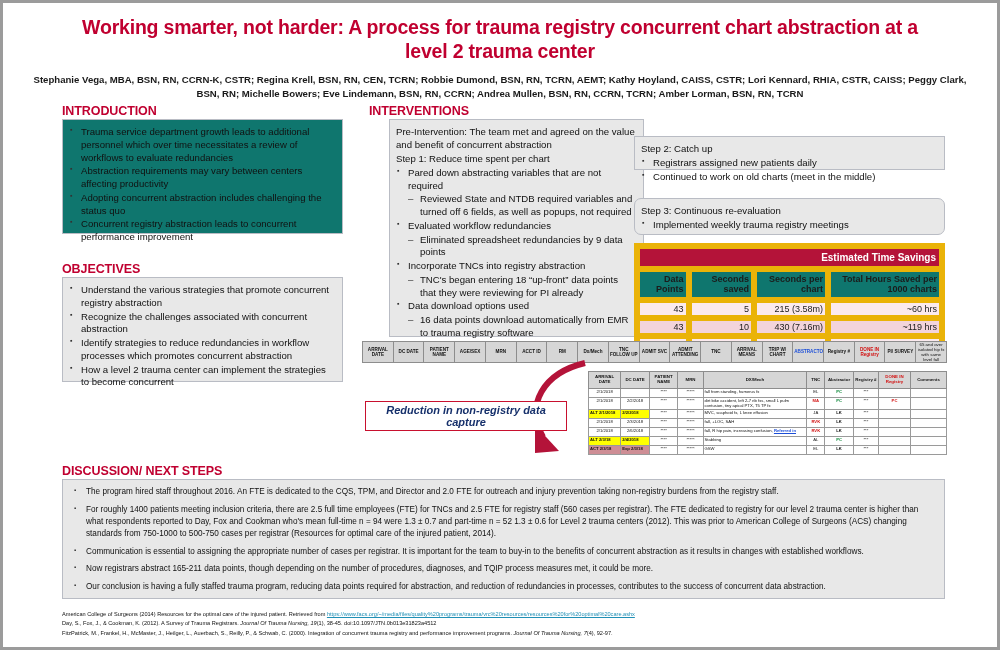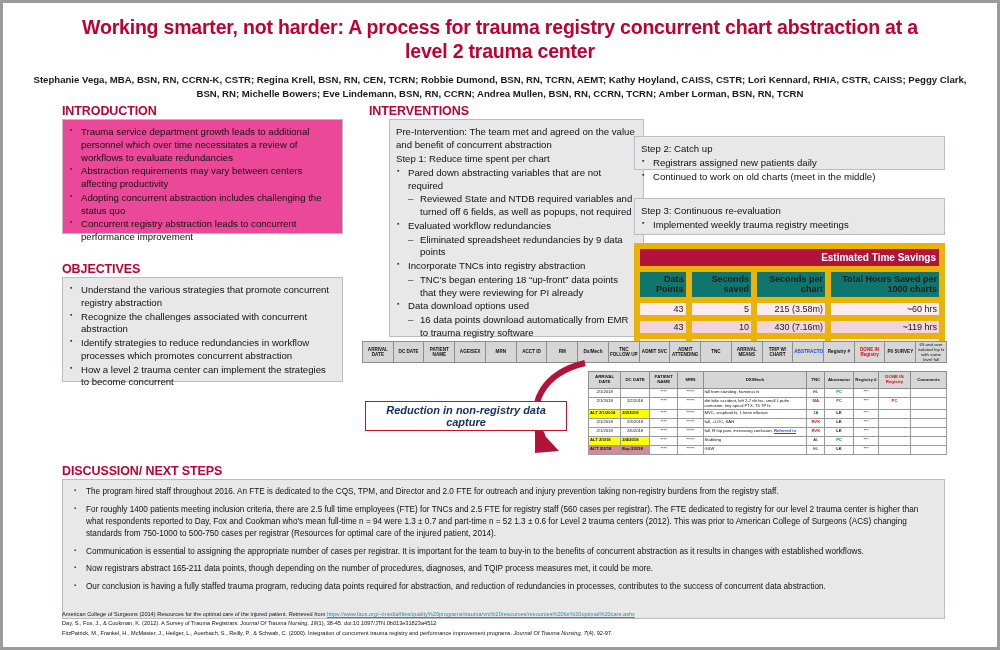--- a/index.html
+++ b/index.html
@@ -42,21 +42,21 @@
     font-size: 12.5px;
     letter-spacing: -0.1px;
     margin: 0 0 3px 0;
   }
   .box {
     border: 1px solid #b9bcc4;
     background: #e8e8e8;
     box-sizing: border-box;
     padding: 6px 8px 6px 6px;
   }
-  .box.white { background: #ec4899; }
+  .box.white { background: #0f766e; }
   ul.bl {
     margin: 0;
     padding: 0;
     list-style: none;
   }
   ul.bl li {
     position: relative;
     padding-left: 12px;
     margin-bottom: 1px;
     font-size: 9.6px;
@@ -89,21 +89,21 @@
   
   #intro-head { position: absolute; left: 59px; top: 101px; }
   #intro-box  { position: absolute; left: 59px; top: 116px; width: 281px; height: 115px; }
   #obj-head   { position: absolute; left: 59px; top: 259px; }
   #obj-box    { position: absolute; left: 59px; top: 274px; width: 281px; height: 105px; }
   
   #interv-head { position: absolute; left: 366px; top: 101px; }
   #interv-box  { position: absolute; left: 366px; top: 116px; width: 255px; height: 218px; margin-left: 20px; }
   
   #step2-box { position: absolute; left: 631px; top: 133px; width: 311px; height: 34px; }
-  #step3-box { position: absolute; left: 631px; top: 195px; width: 311px; height: 37px; }
+  #step3-box { position: absolute; left: 631px; top: 195px; width: 311px; height: 37px; border-radius: 7px; }
 
   
   #savings { position: absolute; left: 631px; top: 240px; width: 311px; border-collapse: collapse; }
   #savings th, #savings td {
     border: 6px solid #eab308;
     text-align: right;
     font-size: 9px;
     padding: 1px 2px;
     color: #1b1b1b;
   }
@@ -202,21 +202,21 @@
     font-weight: bold;
     font-size: 11px;
     text-align: center;
     padding: 2px 0;
     box-sizing: border-box;
   }
   #arrow-svg { position: absolute; left: 510px; top: 356px; }
 
   
   #disc-head { position: absolute; left: 59px; top: 461px; }
-  #disc-box  { position: absolute; left: 59px; top: 476px; width: 883px; height: 140px; padding: 6px 10px; }
+  #disc-box  { position: absolute; left: 59px; top: 476px; width: 883px; height: 120px; padding: 6px 10px; }
   #disc-box ul.bl li { font-size: 8.2px; line-height: 1.45; margin-bottom: 6px; padding-left: 13px; }
   #disc-box ul.bl li:before { font-size: 6px; top: 0px; }
 
   
   #refs { position: absolute; left: 59px; top: 607px; width: 884px; }
   #refs p {
     margin: 0 0 1px 0;
     font-size: 5.6px;
     line-height: 1.5;
     color: #111;

